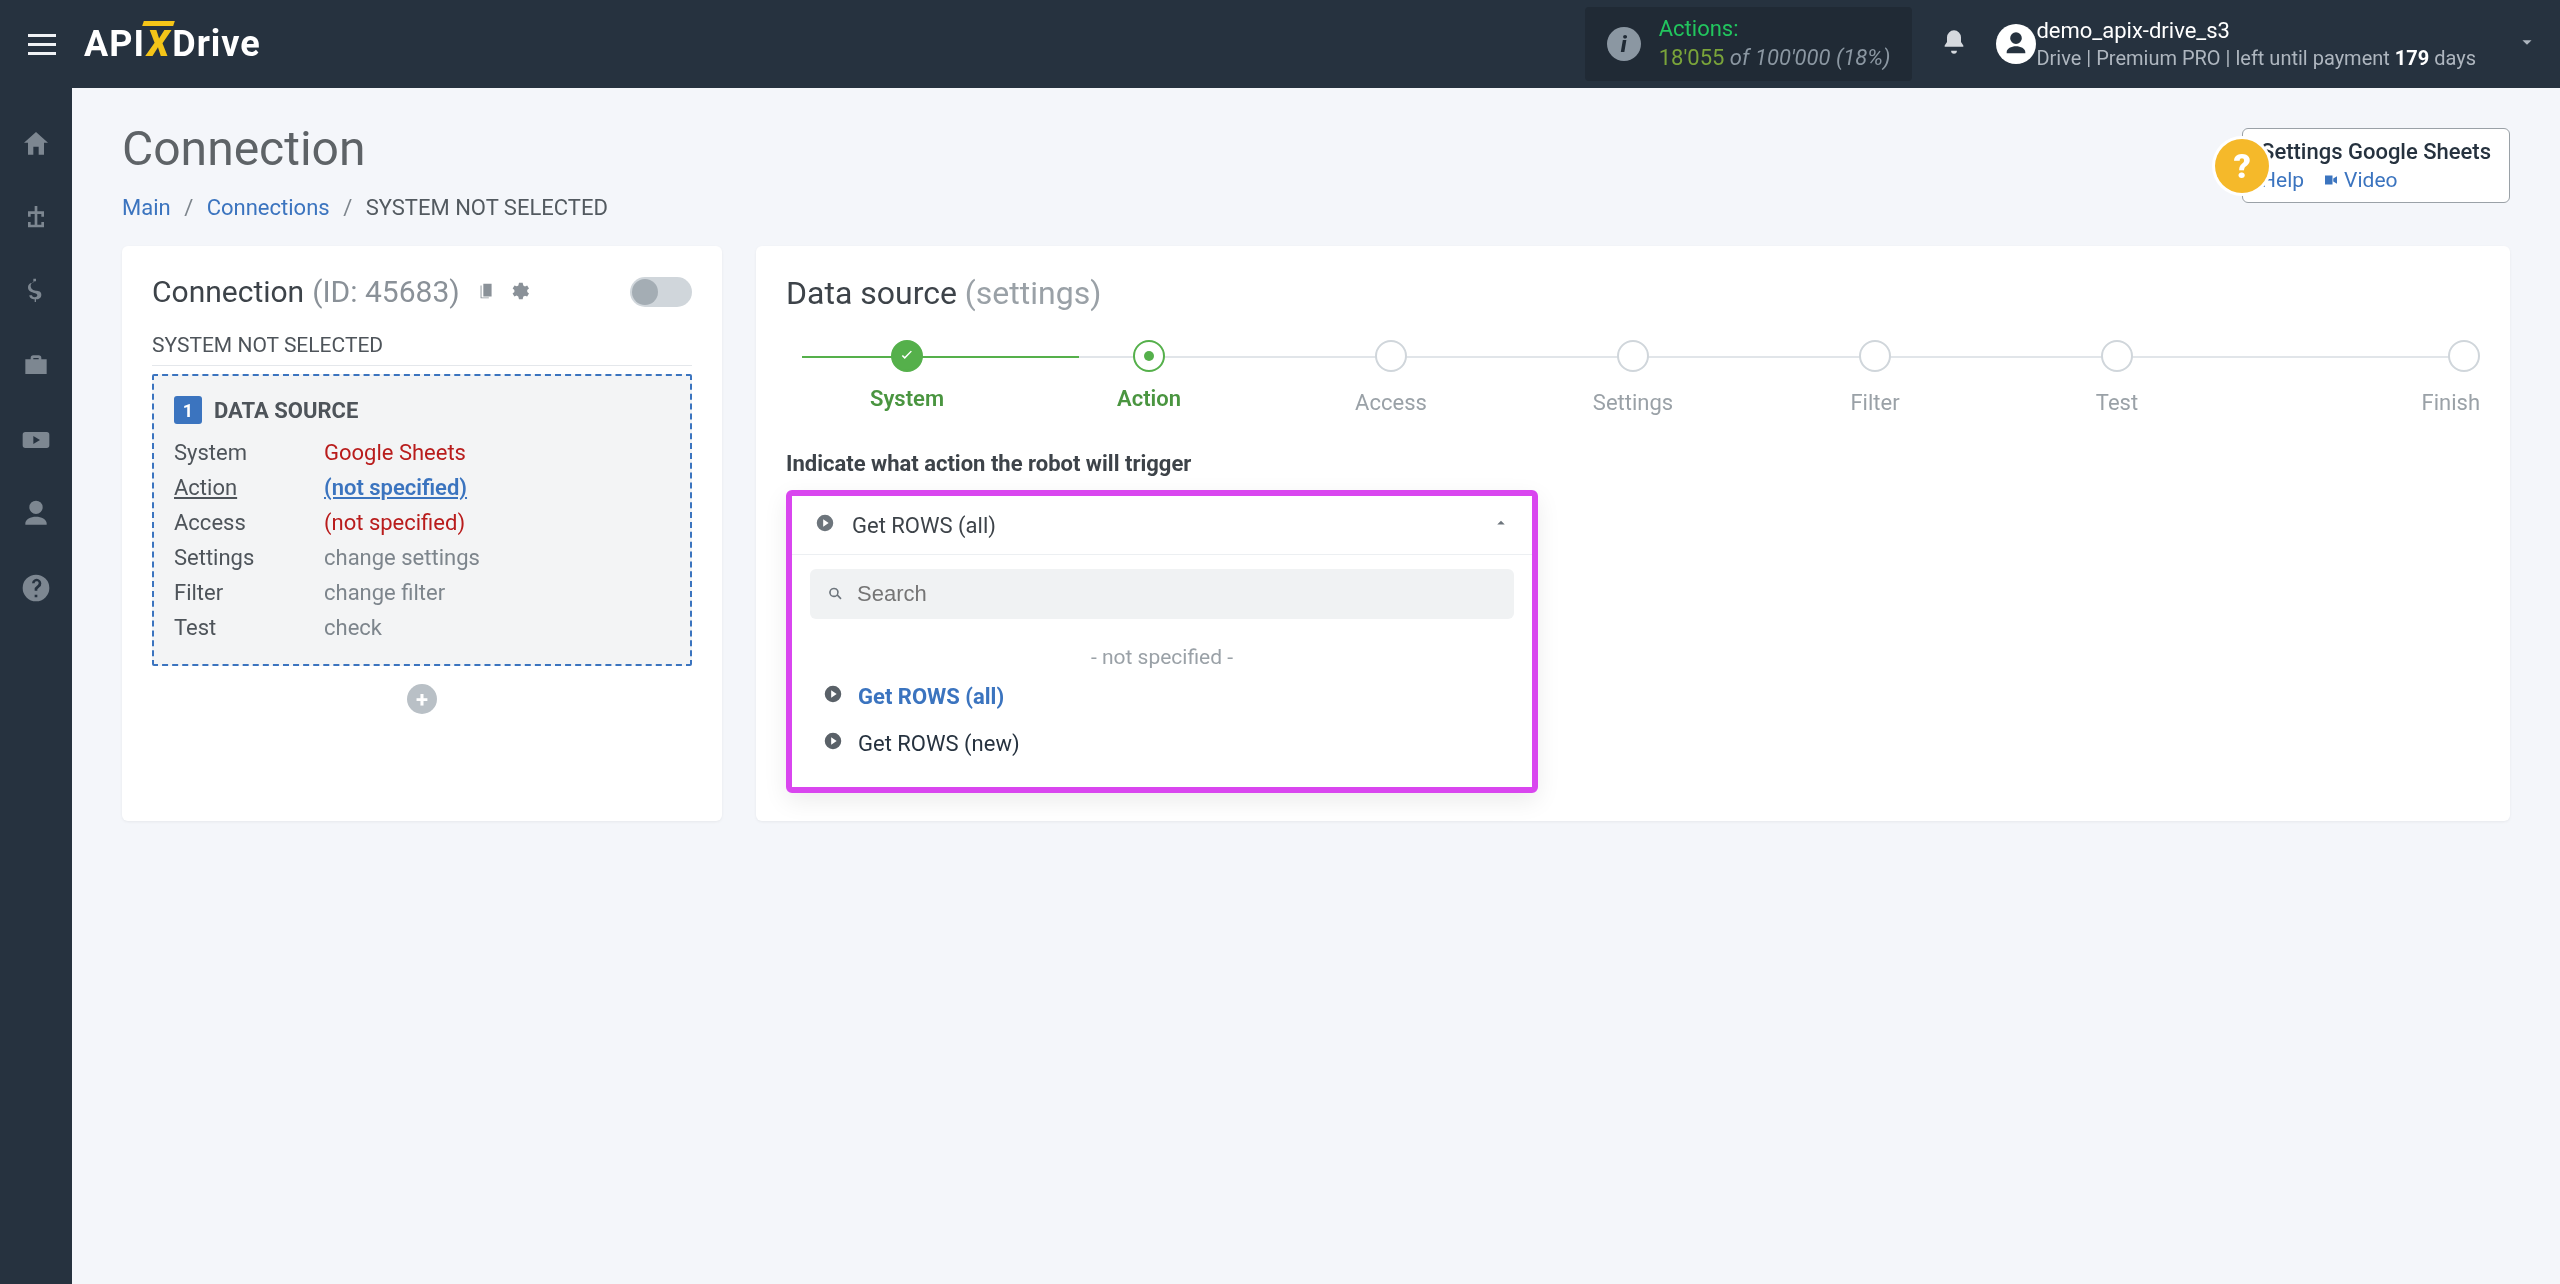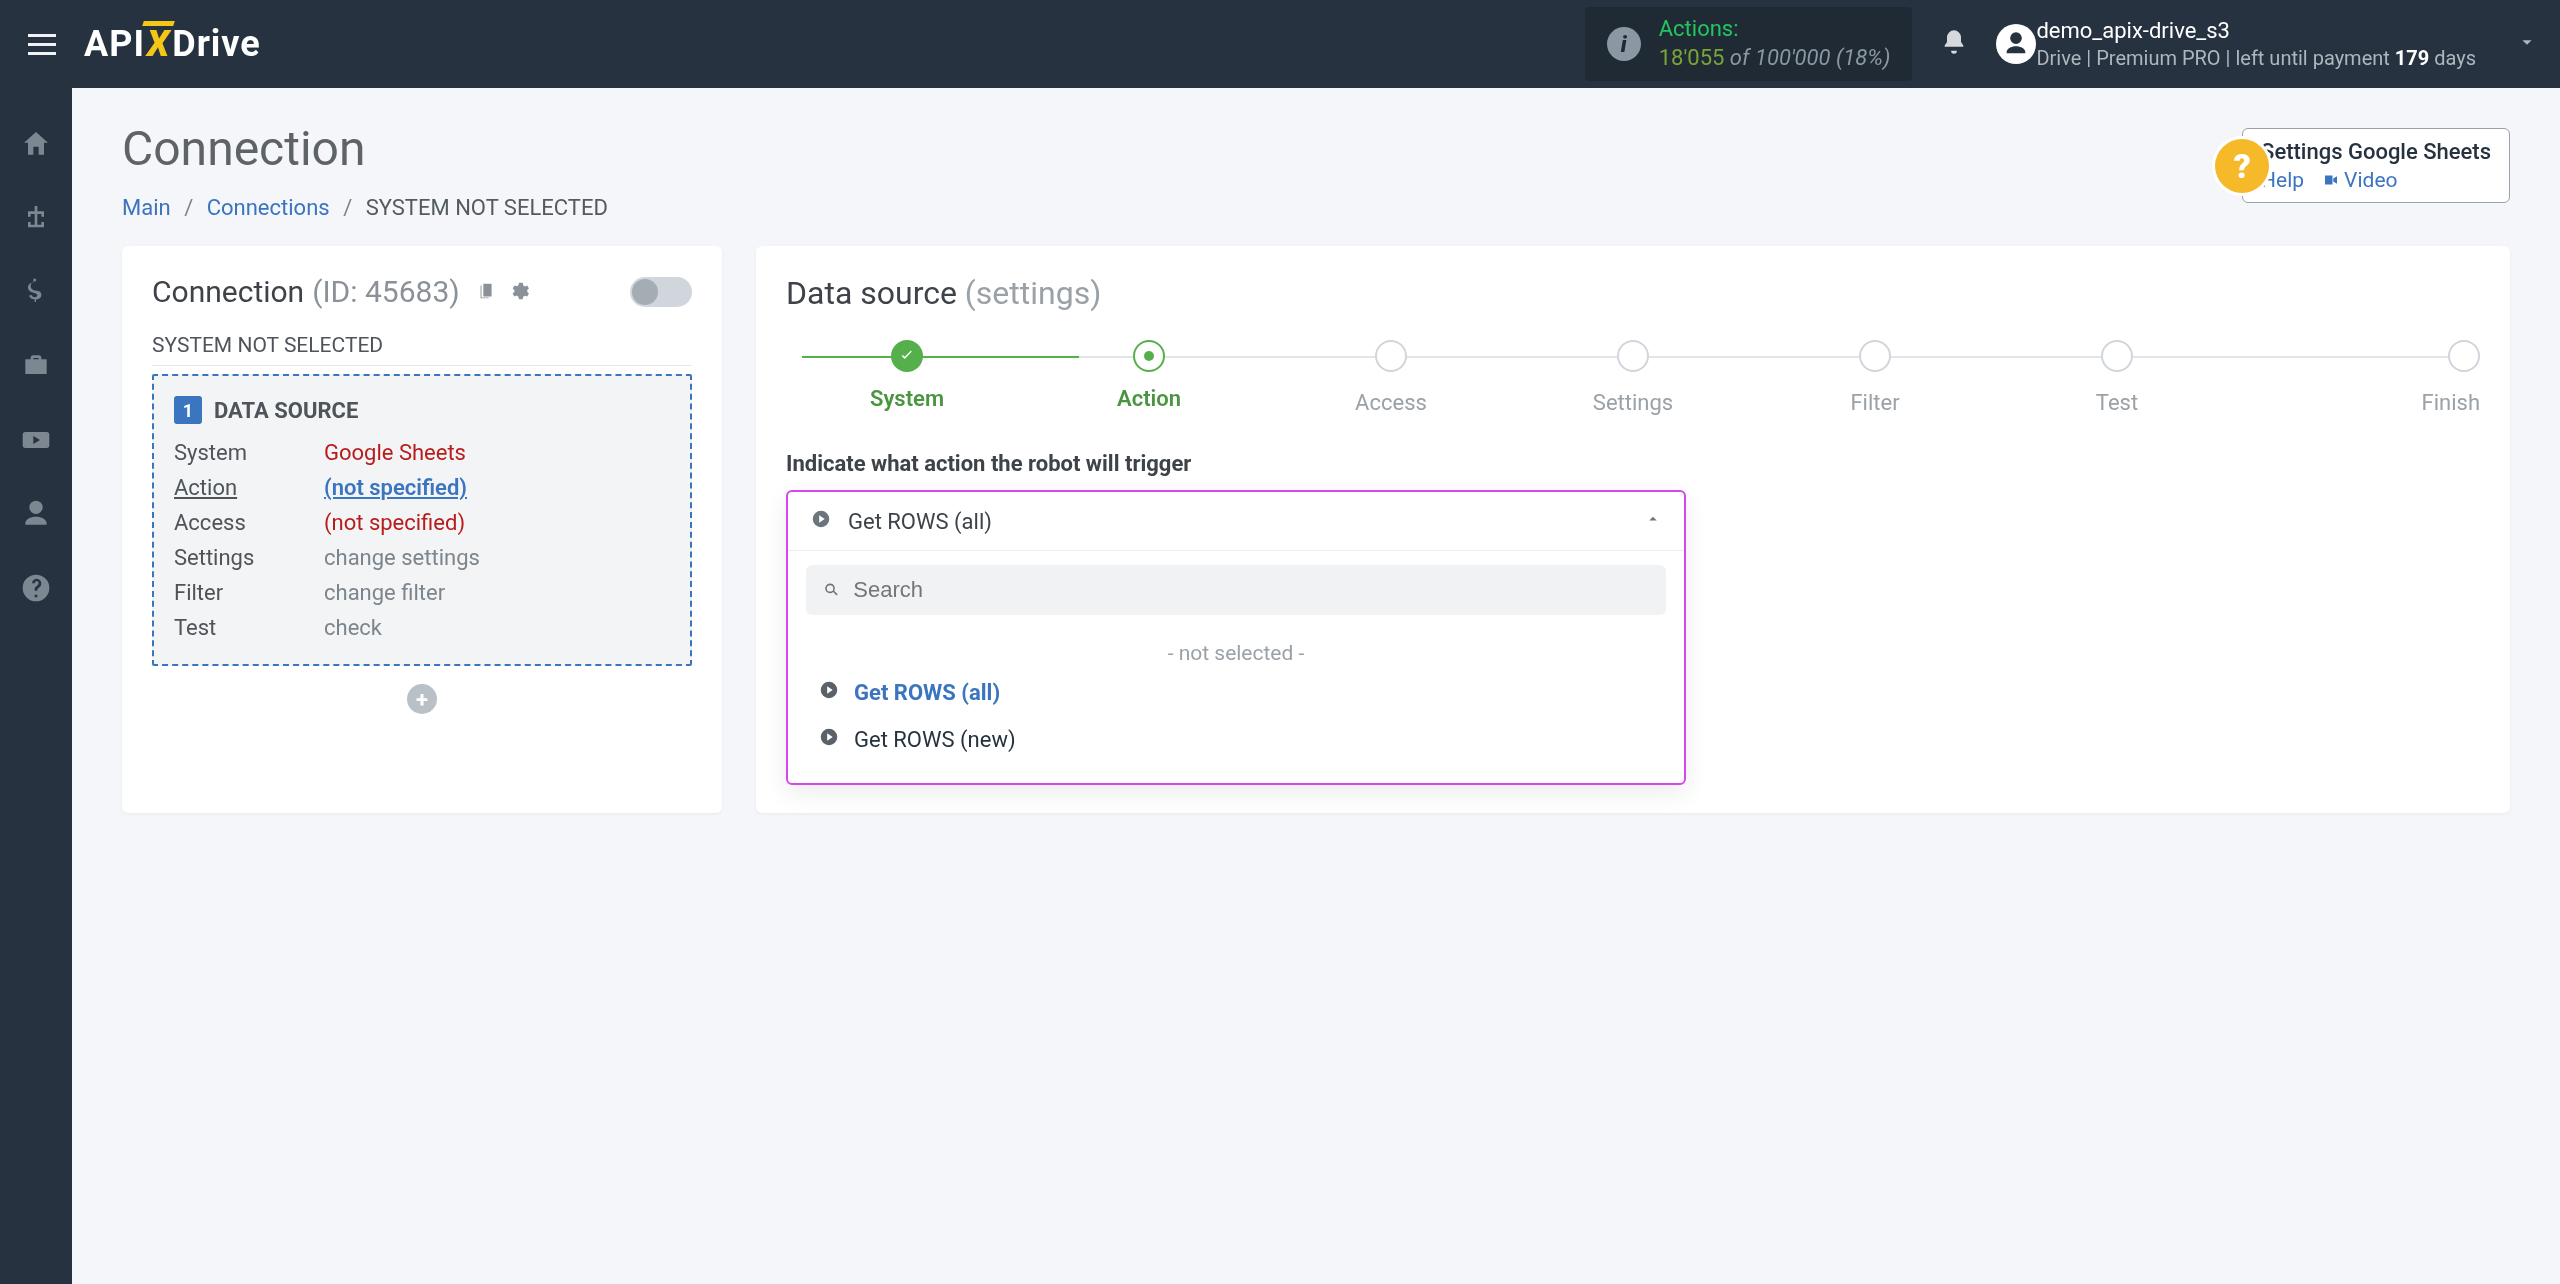--- a/index.html
+++ b/index.html
@@ -190,21 +190,21 @@
     height:2px; background:#e1e5e9;
   }
   .stepper .seg-done {
     position:absolute; top:16px; left:16px; height:2px; background:#55b04b;
     z-index:0;
   }
 
   .instr { font-size:22px; font-weight:700; color:#3d4349; margin-bottom:14px; }
 
   .select {
-    width: 900px; border:2px solid #d946ef; border-radius:6px;
+    width: 752px; border:6px solid #d946ef; border-radius:6px;
     background:#fff;
     box-shadow:0 8px 24px rgba(0,0,0,.08);
     position:relative;
   }
   .select-row {
     display:flex; align-items:center; padding:16px 22px; gap:16px;
     border-bottom:1px solid #eceff2;
   }
   .play svg { width:22px; height:22px; fill:#6d757c; }
   .select-row .text { font-size:22px; color:#3d4349; }
@@ -454,21 +454,21 @@
               </svg></span>
         </div>
         <div class="select-body">
           <div class="searchbox">
             <svg viewBox="0 0 24 24">
                 <path d="M10 4a6 6 0 1 0 3.9 10.5l4.3 4.3 1.4-1.4-4.3-4.3A6 6 0 0 0 10 4zm0 2a4 4 0 1 1-4 4 4 4 0 0 1 4-4z"></path>
               </svg>
             <input type="text" placeholder="Search" style="">
           </div>
           <div class="opt-group">
-            <div class="opt-empty">- not selected -</div>
+            <div class="opt-empty">- not specified -</div>
             <div class="option selected">
               <span class="play"><svg viewBox="0 0 24 24">
                     <path d="M12 3a9 9 0 1 0 9 9 9 9 0 0 0-9-9zm-2 5l6 4-6 4z"></path>
                   </svg></span>
               <span>Get ROWS (all)</span>
             </div>
             <div class="option">
               <span class="play"><svg viewBox="0 0 24 24">
                     <path d="M12 3a9 9 0 1 0 9 9 9 9 0 0 0-9-9zm-2 5l6 4-6 4z"></path>
                   </svg></span>

